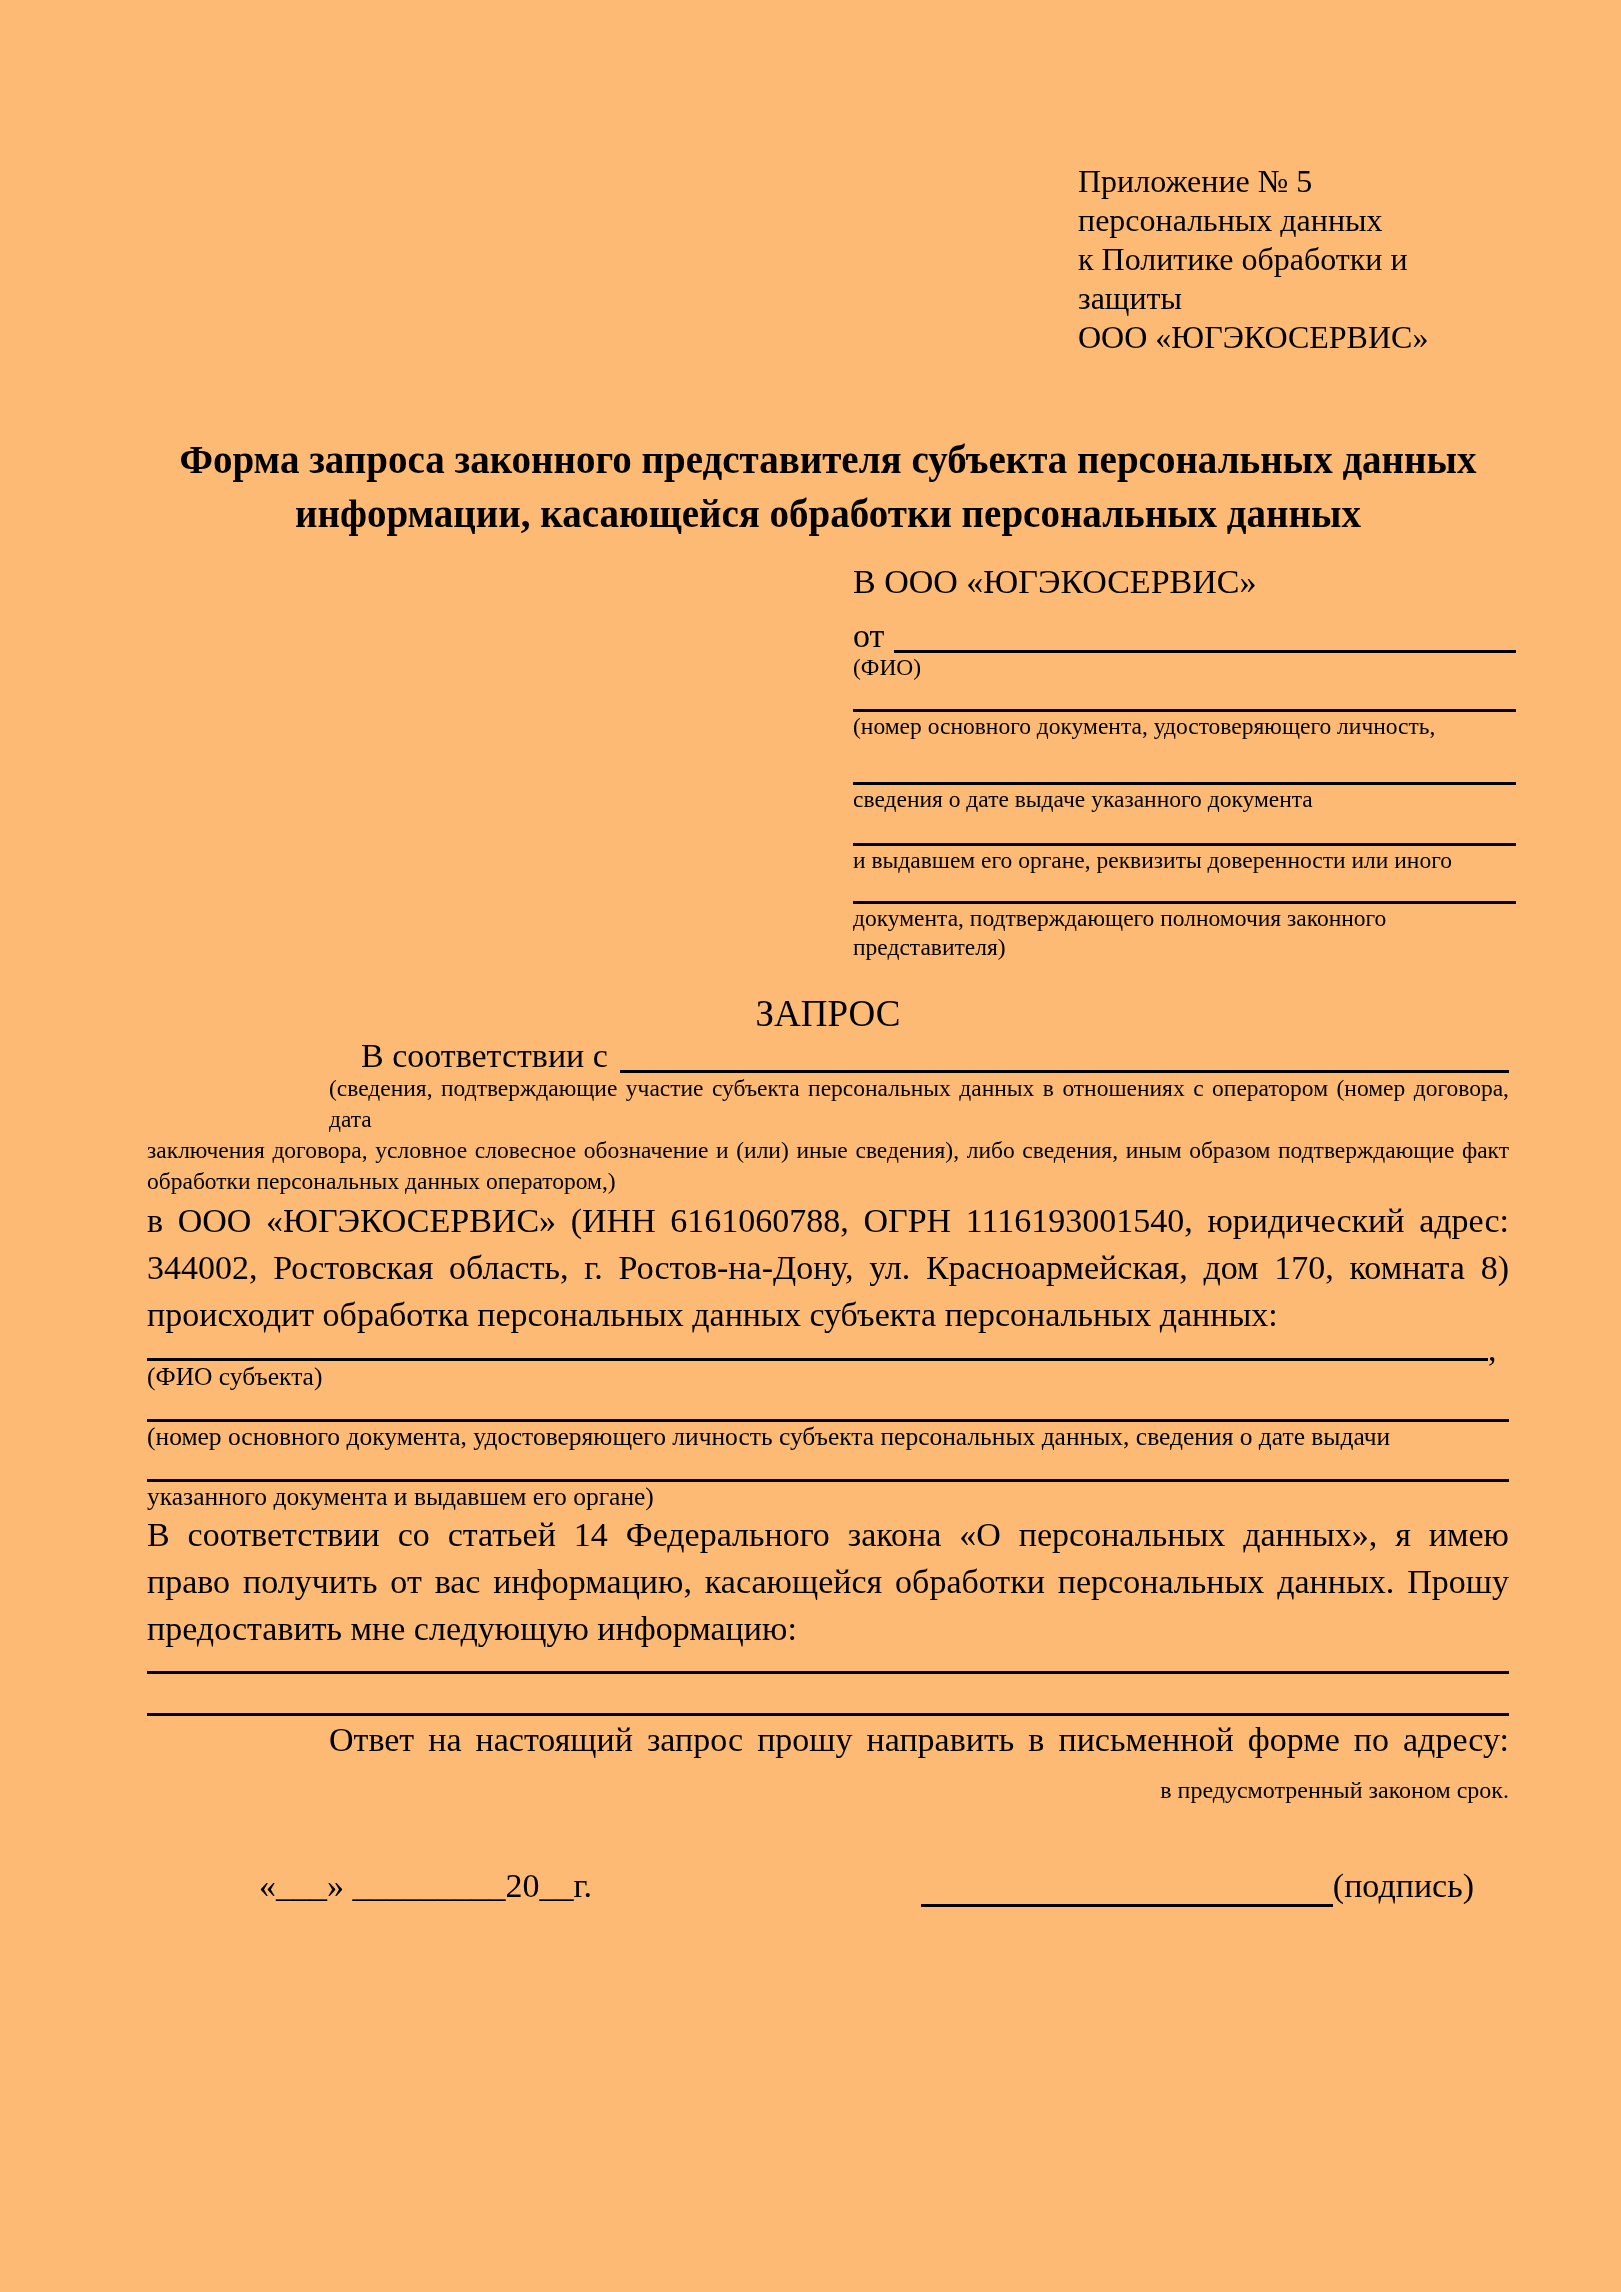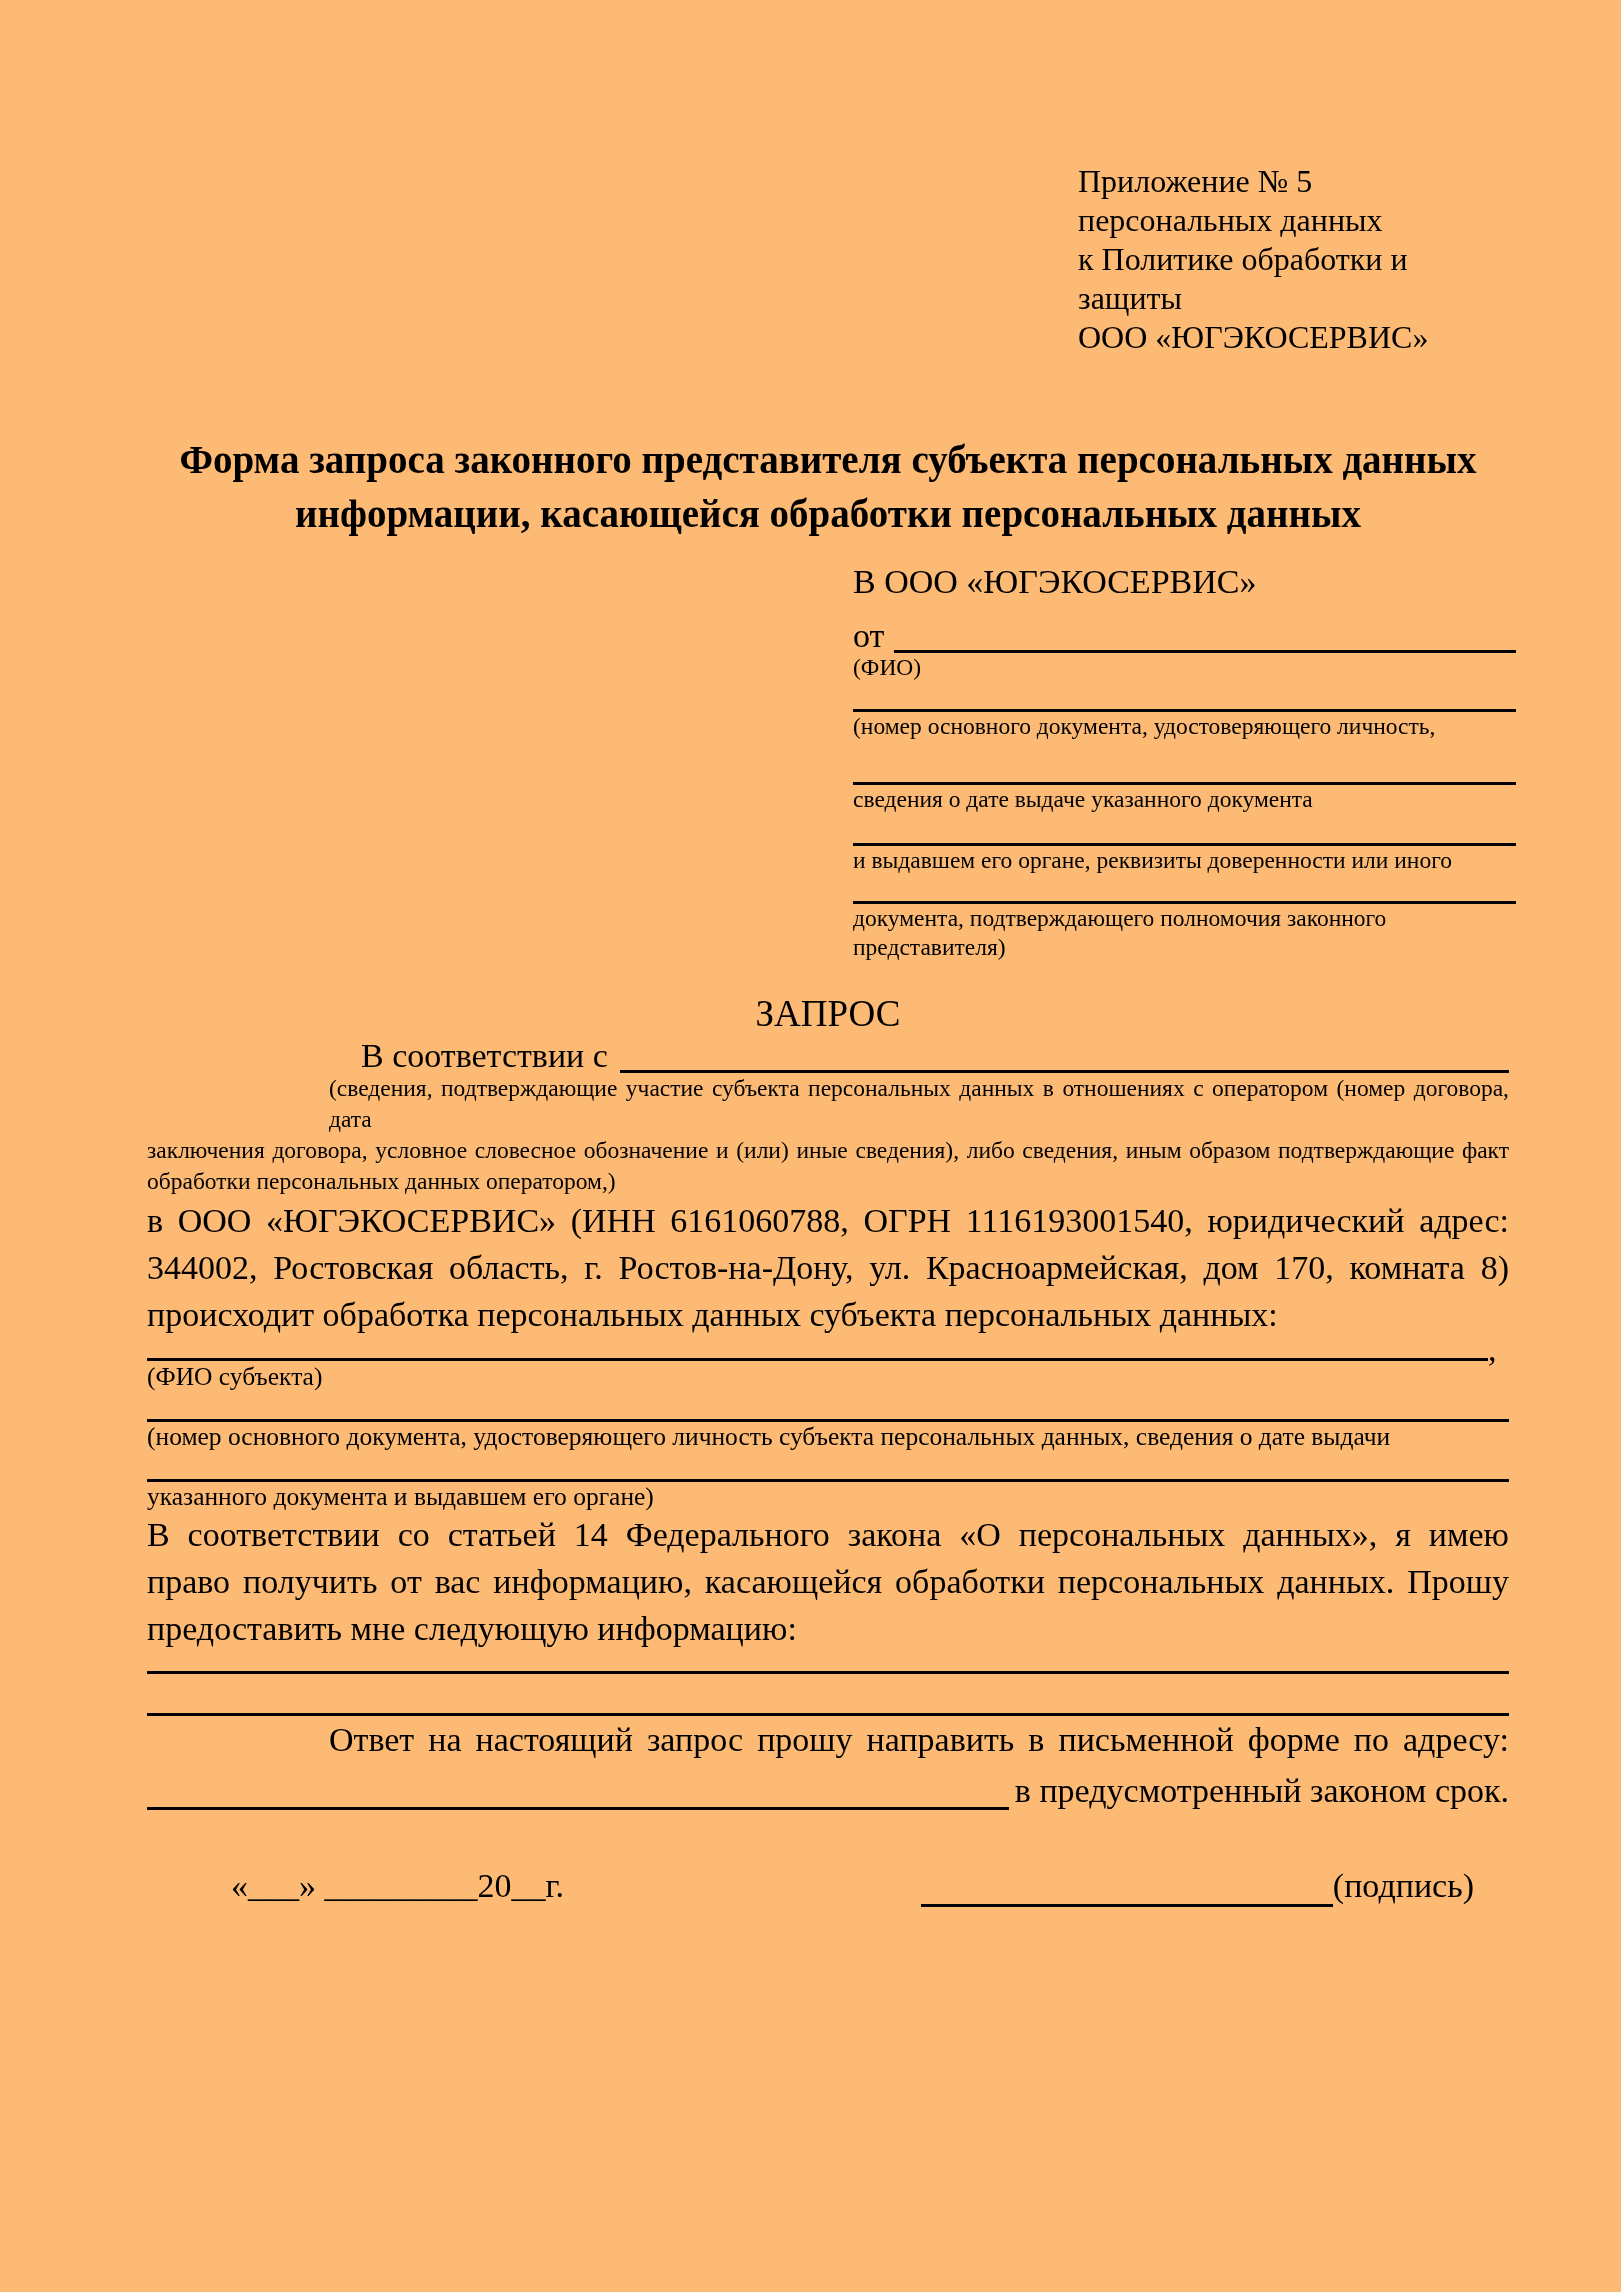--- a/index.html
+++ b/index.html
@@ -37,25 +37,25 @@
   .note{font-size:23.5px;line-height:31px;text-align:justify;}
   .note .nl1{padding-left:182px;}
   .just{text-align:justify;text-align-last:justify;}
   .body-line{font-size:34px;line-height:47px;}
   .subject-fio-row{font-size:34px;line-height:23.5px;white-space:nowrap;}
   .subject-fio-row .ufill{display:inline-block;width:1341px;border-bottom:3.9px solid #000;}
   .rule.tall{height:28px;}
   .blank1{height:19.6px;}
   .blank2{height:39px;}
   .reply{padding-left:182px;}
-  .tail-row{display:flex;align-items:flex-end;height:47px;font-size:34px;}
+  .tail-row{display:flex;align-items:flex-end;height:47px;font-size:24px;flex-direction:column;}
   .tail-row .fill{flex:1;border-bottom:3.9px solid #000;}
   .tail-row .tail-text{margin-left:5.9px;line-height:39px;}
   
-  .sig-row{margin-top:54px;margin-left:84px;display:flex;justify-content:space-between;align-items:flex-end;font-size:34px;line-height:43px;gap:24px;}
+  .sig-row{margin-top:54px;margin-left:112px;display:flex;justify-content:space-between;align-items:flex-end;font-size:34px;line-height:43px;gap:24px;}
   .sig-group{display:flex;align-items:flex-end;margin-right:35px;}
   .sig-fill{display:inline-block;width:412px;border-bottom:3.9px solid #000;height:39px;}
 </style>
 </head>
 <body>
 
 <div class="page">
   <div class="content">
 
     <div class="appendix">

